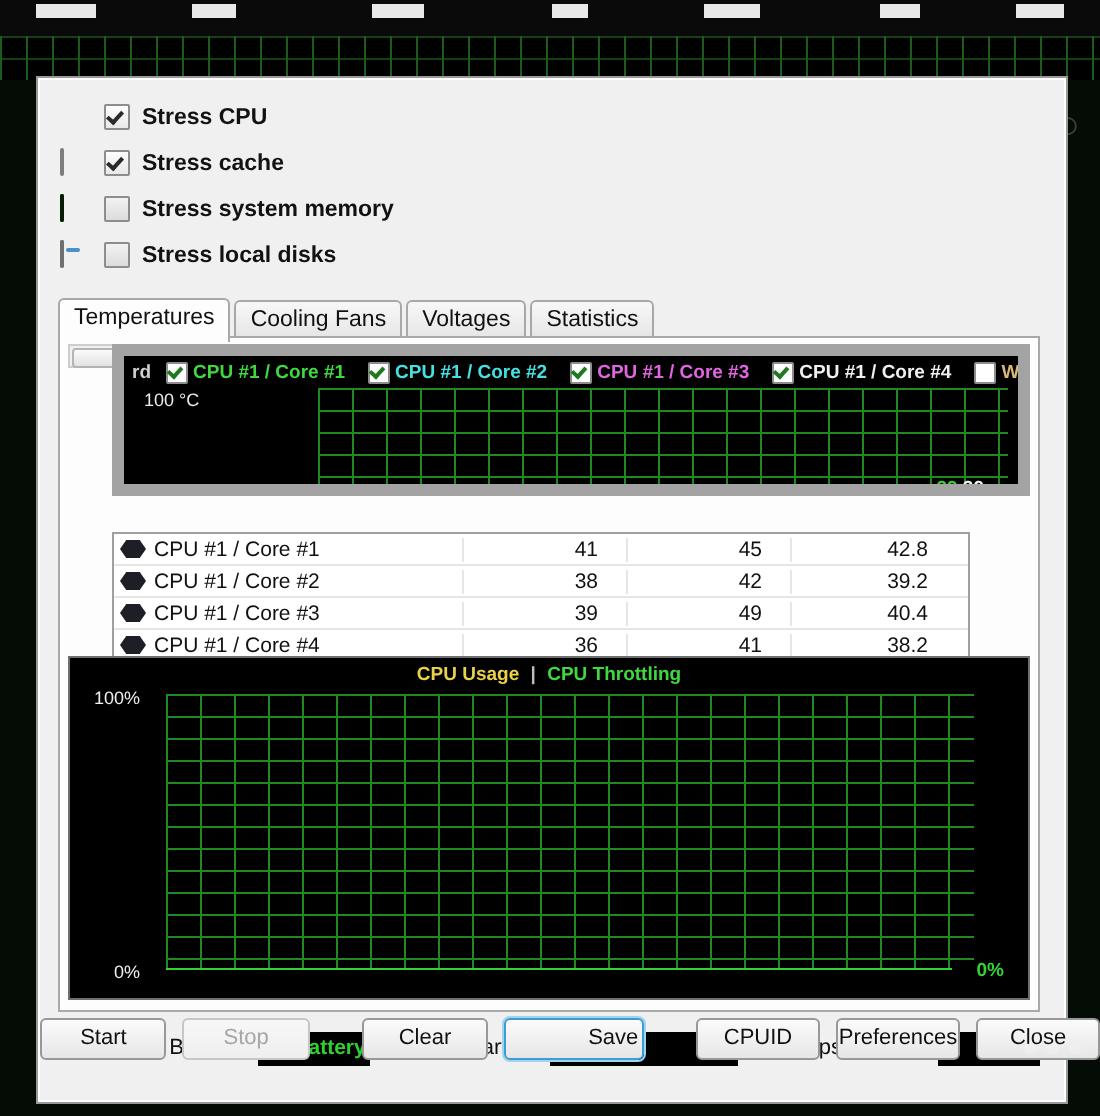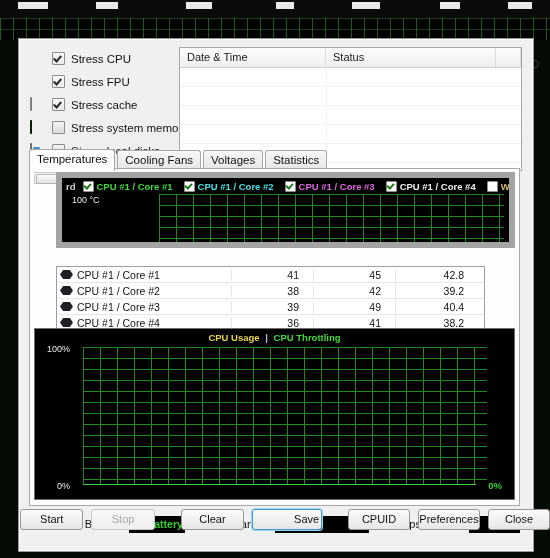--- a/index.html
+++ b/index.html
@@ -32,21 +32,21 @@
   
   .window{
     position:absolute;left:18px;top:38px;width:514px;height:512px;
     background:#f0f0f0;
     border:1px solid #9a9a9a;
     box-shadow:0 0 0 1px #ffffff inset;
   }
 
   
   .stress-list{position:absolute;left:11px;top:10px;width:140px;}
-  .stress-row{display:flex;align-items:center;height:19px;margin-bottom:4px;}
+  .stress-row{display:flex;align-items:center;height:19px;margin-bottom:4px;font-weight:bold;}
   .ico{width:17px;height:13px;margin-right:5px;position:relative;flex:none;}
   .cb{
     width:11px;height:11px;border:1px solid #8d8d8d;background:#fff;
     border-radius:1px;margin-right:6px;flex:none;position:relative;
     background-image:linear-gradient(#fdfdfd,#e9e9e9);
   }
   .cb.on:after{
     content:"";position:absolute;left:2px;top:1px;width:3px;height:6px;
     border:solid #2b2b2b;border-width:0 2px 2px 0;transform:rotate(42deg);
   }
@@ -264,60 +264,40 @@
 <div class="window">
 
   <div class="stress-list">
 
     <div class="stress-row">
       <span class="ico"><span class="ic-cpu"></span></span>
       <span class="cb on"></span>
       <span class="stress-label">Stress CPU</span>
     </div>
 
-    <div class="stress-row">
-      <span class="ico"><span class="ic-fpu"></span></span>
-      <span class="cb on"></span>
-      <span class="stress-label">Stress FPU</span>
-    </div>
 
     <div class="stress-row">
       <span class="ico"><span class="ic-cache"></span></span>
       <span class="cb on"></span>
       <span class="stress-label">Stress cache</span>
     </div>
 
     <div class="stress-row">
       <span class="ico"><span class="ic-mem"></span></span>
       <span class="cb off"></span>
       <span class="stress-label">Stress system memory</span>
     </div>
 
     <div class="stress-row">
       <span class="ico"><span class="ic-disk"></span></span>
       <span class="cb off"></span>
       <span class="stress-label">Stress local disks</span>
     </div>
   </div>
 
-  <div class="logbox">
-    <div class="log-head">
-      <div class="lh-1">Date &amp; Time</div>
-      <div class="lh-2">Status</div>
-      <div class="lh-3"></div>
-    </div>
-    <div class="log-rows">
-      <div></div>
-      <div></div>
-      <div></div>
-      <div></div>
-      <div></div>
-      <div></div>
-    </div>
-  </div>
 
   <div class="tabs">
     <div class="tab active">Temperatures</div>
     <div class="tab">Cooling Fans</div>
     <div class="tab">Voltages</div>
     <div class="tab">Statistics</div>
   </div>
 
   <div class="panel">
 

